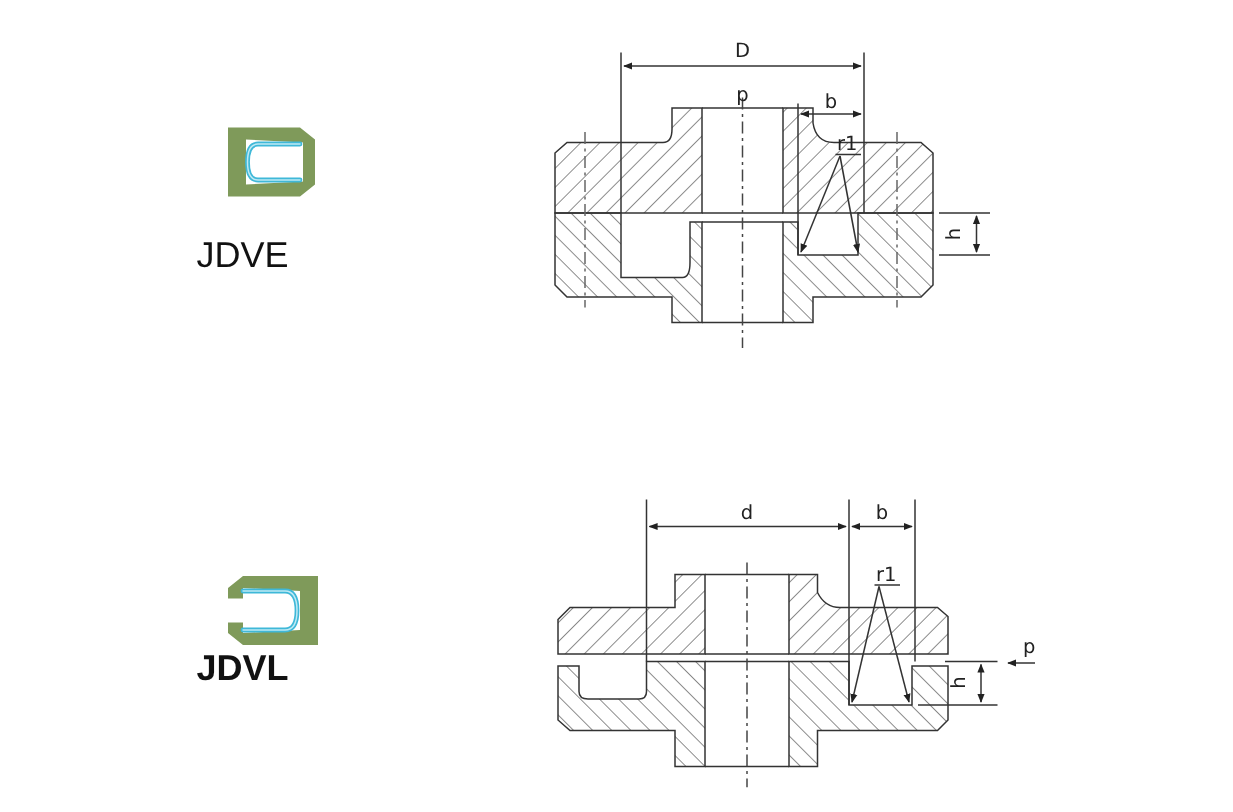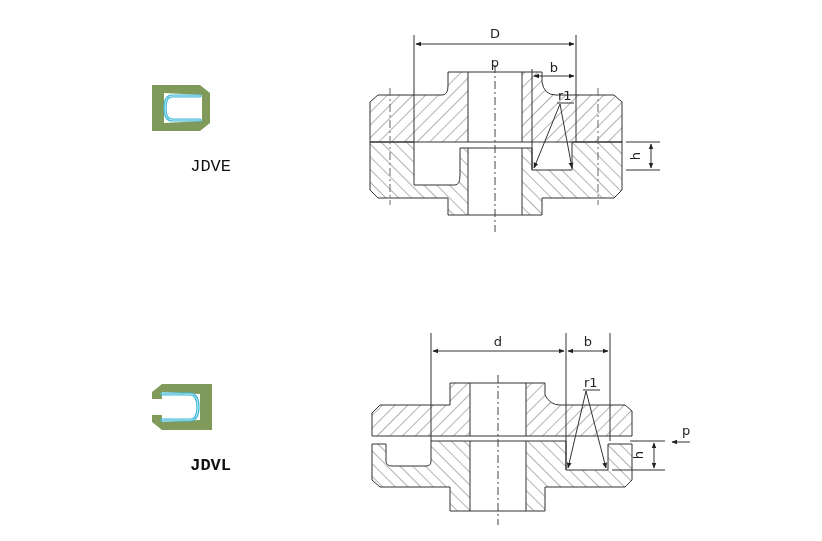--- a/index.html
+++ b/index.html
@@ -1,19 +1,19 @@
 <!DOCTYPE html>
 <html><head>
 <meta charset="utf-8">
 <style>
   html, body { margin:0; padding:0; background:#ffffff; }
   body { width:822px; height:541px; position:relative; overflow:hidden; font-family:"Liberation Sans", sans-serif; }
   .abs { position:absolute; }
   .seal-icon { position:absolute; }
-  .seal-label { position:absolute; font-family:Liberation Mono, monospace; color:#111; font-size:17px; text-align:right; width:100px; }
+  .seal-label { position:absolute; font-family:Liberation Sans, sans-serif; color:#111; font-size:24px; text-align:left; width:100px; }
   .bold { font-weight:bold; }
   svg text { font-family:"DejaVu Sans", sans-serif; fill:#222; }
 </style>
 </head>
 <body>
 
 <svg width="0" height="0" style="position:absolute">
   <defs>
     <pattern id="hatchA" width="9" height="9" patternUnits="userSpaceOnUse" patternTransform="rotate(45)">
       <line x1="0" y1="0" x2="0" y2="9" stroke="#555" stroke-width="0.9"></line>
@@ -32,21 +32,21 @@
   <path d="M50,13 L22,13 Q15,13 15,25 Q15,37 22,37 L50,37" fill="none" stroke="#3fb8d8" stroke-width="3.2" stroke-linecap="round"></path>
   <path d="M50,13 L22,13 Q15,13 15,25 Q15,37 22,37 L50,37" fill="none" stroke="#bfe9f4" stroke-width="1" stroke-linecap="round"></path>
 </svg>
 <div class="seal-label" style="left:131px;top:157px">JDVE</div>
 
 <svg class="seal-icon" style="left:150px;top:382px" width="64" height="50" viewBox="0 0 64 50">
   <path d="M12,2 L62,2 L62,48 L12,48 L2,40 L2,33 L12,33 L12,17 L2,17 L2,10 Z M12,10 L50,12 L50,38 L12,40 Z" fill="#7f9a5a" fill-rule="evenodd"></path>
   <path d="M12,12 L40,12 Q48,12 48,25 Q48,38 40,38 L12,38" fill="none" stroke="#3fb8d8" stroke-width="3.2" stroke-linecap="round"></path>
   <path d="M12,12 L40,12 Q48,12 48,25 Q48,38 40,38 L12,38" fill="none" stroke="#bfe9f4" stroke-width="1" stroke-linecap="round"></path>
 </svg>
-<div class="seal-label bold" style="left:131px;top:456px">JDVL</div>
+<div class="seal-label bold" style="left:131px;top:432px">JDVL</div>
 
 <svg class="abs" style="left:360px;top:20px" width="300" height="215" viewBox="0 0 300 215">
 
   <path d="M10,82 L18,75 L82,75 Q88,75 88,66 L88,52 L108,52 L108,122 L10,122 Z" fill="url(#hatchA)" stroke="#333" stroke-width="1"></path>
   <path d="M162,52 L182,52 L182,62 Q184,75 196,75 L254,75 L262,82 L262,122 L162,122 Z" fill="url(#hatchA)" stroke="#333" stroke-width="1"></path>
 
   <path d="M10,122 L54,122 L54,165 L95,165 Q100,165 100,155 L100,128 L108,128 L108,195 L88,195 L88,178 L18,178 L10,170 Z" fill="url(#hatchB)" stroke="#333" stroke-width="1"></path>
   <path d="M162,128 L162,195 L182,195 L182,178 L254,178 L262,170 L262,122 L212,122 L212,132 L212,150 L178,150 L178,128 Z" fill="none"></path>
   <path d="M162,128 L172,128 L172,150 L212,150 L212,122 L262,122 L262,170 L254,178 L182,178 L182,195 L162,195 Z" fill="url(#hatchB)" stroke="#333" stroke-width="1"></path>
 

